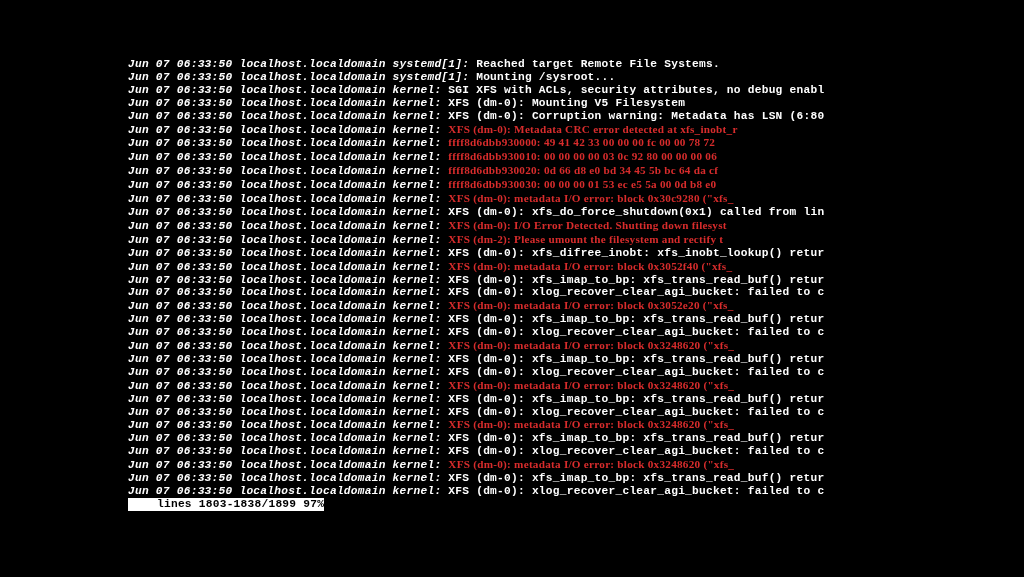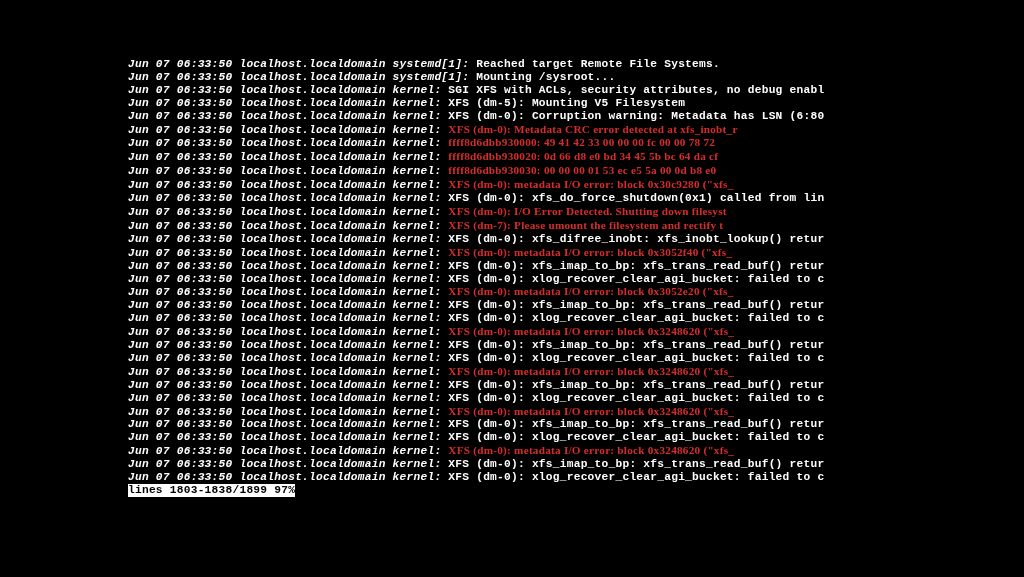--- a/index.html
+++ b/index.html
@@ -28,41 +28,43 @@
       color: #fff;
       font-style: italic;
     }
     .msg-white { color: #fff; }
     .msg-red { color: #d82c2c; font-family: Liberation Serif, serif; }
     .status {
       background: #fff;
       color: #000;
       display: inline-block;
       white-space: pre;
+      padding-left: 29px;
     }
   </style>
 </head>
 <body>
 
 
 
 <div id="terminal">
     <div class="line"><span class="prefix">Jun 07 06:33:50 localhost.localdomain systemd[1]: </span><span class="msg-white">Reached target Remote File Systems.</span></div>
     <div class="line"><span class="prefix">Jun 07 06:33:50 localhost.localdomain systemd[1]: </span><span class="msg-white">Mounting /sysroot...</span></div>
     <div class="line"><span class="prefix">Jun 07 06:33:50 localhost.localdomain kernel: </span><span class="msg-white">SGI XFS with ACLs, security attributes, no debug enabl</span></div>
-    <div class="line"><span class="prefix">Jun 07 06:33:50 localhost.localdomain kernel: </span><span class="msg-white">XFS (dm-5): Mounting V5 Filesystem</span></div>
+    <div class="line"><span class="prefix">Jun 07 06:33:50 localhost.localdomain kernel: </span><span class="msg-white">XFS (dm-0): Mounting V5 Filesystem</span></div>
     <div class="line"><span class="prefix">Jun 07 06:33:50 localhost.localdomain kernel: </span><span class="msg-white">XFS (dm-0): Corruption warning: Metadata has LSN (6:80</span></div>
     <div class="line"><span class="prefix">Jun 07 06:33:50 localhost.localdomain kernel: </span><span class="msg-red">XFS (dm-0): Metadata CRC error detected at xfs_inobt_r</span></div>
     <div class="line"><span class="prefix">Jun 07 06:33:50 localhost.localdomain kernel: </span><span class="msg-red">ffff8d6dbb930000: 49 41 42 33 00 00 00 fc 00 00 78 72 </span></div>
+    <div class="line"><span class="prefix">Jun 07 06:33:50 localhost.localdomain kernel: </span><span class="msg-red">ffff8d6dbb930010: 00 00 00 00 03 0c 92 80 00 00 00 06 </span></div>
     <div class="line"><span class="prefix">Jun 07 06:33:50 localhost.localdomain kernel: </span><span class="msg-red">ffff8d6dbb930020: 0d 66 d8 e0 bd 34 45 5b bc 64 da cf </span></div>
     <div class="line"><span class="prefix">Jun 07 06:33:50 localhost.localdomain kernel: </span><span class="msg-red">ffff8d6dbb930030: 00 00 00 01 53 ec e5 5a 00 0d b8 e0 </span></div>
     <div class="line"><span class="prefix">Jun 07 06:33:50 localhost.localdomain kernel: </span><span class="msg-red">XFS (dm-0): metadata I/O error: block 0x30c9280 ("xfs_</span></div>
     <div class="line"><span class="prefix">Jun 07 06:33:50 localhost.localdomain kernel: </span><span class="msg-white">XFS (dm-0): xfs_do_force_shutdown(0x1) called from lin</span></div>
     <div class="line"><span class="prefix">Jun 07 06:33:50 localhost.localdomain kernel: </span><span class="msg-red">XFS (dm-0): I/O Error Detected. Shutting down filesyst</span></div>
-    <div class="line"><span class="prefix">Jun 07 06:33:50 localhost.localdomain kernel: </span><span class="msg-red">XFS (dm-7): Please umount the filesystem and rectify t</span></div>
+    <div class="line"><span class="prefix">Jun 07 06:33:50 localhost.localdomain kernel: </span><span class="msg-red">XFS (dm-2): Please umount the filesystem and rectify t</span></div>
     <div class="line"><span class="prefix">Jun 07 06:33:50 localhost.localdomain kernel: </span><span class="msg-white">XFS (dm-0): xfs_difree_inobt: xfs_inobt_lookup() retur</span></div>
     <div class="line"><span class="prefix">Jun 07 06:33:50 localhost.localdomain kernel: </span><span class="msg-red">XFS (dm-0): metadata I/O error: block 0x3052f40 ("xfs_</span></div>
     <div class="line"><span class="prefix">Jun 07 06:33:50 localhost.localdomain kernel: </span><span class="msg-white">XFS (dm-0): xfs_imap_to_bp: xfs_trans_read_buf() retur</span></div>
     <div class="line"><span class="prefix">Jun 07 06:33:50 localhost.localdomain kernel: </span><span class="msg-white">XFS (dm-0): xlog_recover_clear_agi_bucket: failed to c</span></div>
     <div class="line"><span class="prefix">Jun 07 06:33:50 localhost.localdomain kernel: </span><span class="msg-red">XFS (dm-0): metadata I/O error: block 0x3052e20 ("xfs_</span></div>
     <div class="line"><span class="prefix">Jun 07 06:33:50 localhost.localdomain kernel: </span><span class="msg-white">XFS (dm-0): xfs_imap_to_bp: xfs_trans_read_buf() retur</span></div>
     <div class="line"><span class="prefix">Jun 07 06:33:50 localhost.localdomain kernel: </span><span class="msg-white">XFS (dm-0): xlog_recover_clear_agi_bucket: failed to c</span></div>
     <div class="line"><span class="prefix">Jun 07 06:33:50 localhost.localdomain kernel: </span><span class="msg-red">XFS (dm-0): metadata I/O error: block 0x3248620 ("xfs_</span></div>
     <div class="line"><span class="prefix">Jun 07 06:33:50 localhost.localdomain kernel: </span><span class="msg-white">XFS (dm-0): xfs_imap_to_bp: xfs_trans_read_buf() retur</span></div>
     <div class="line"><span class="prefix">Jun 07 06:33:50 localhost.localdomain kernel: </span><span class="msg-white">XFS (dm-0): xlog_recover_clear_agi_bucket: failed to c</span></div>

